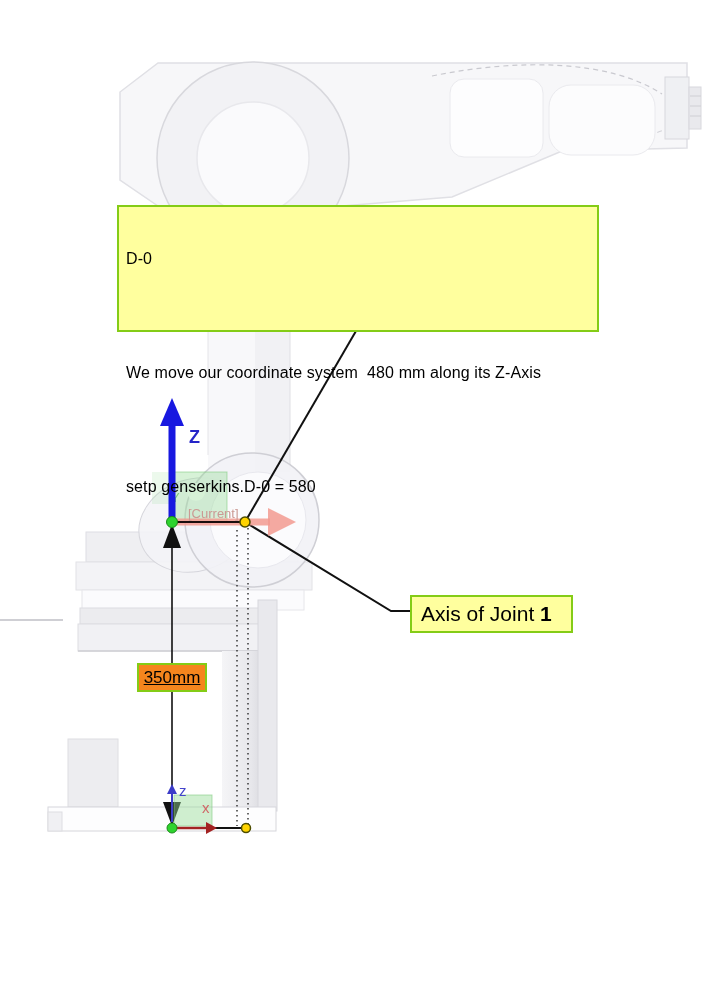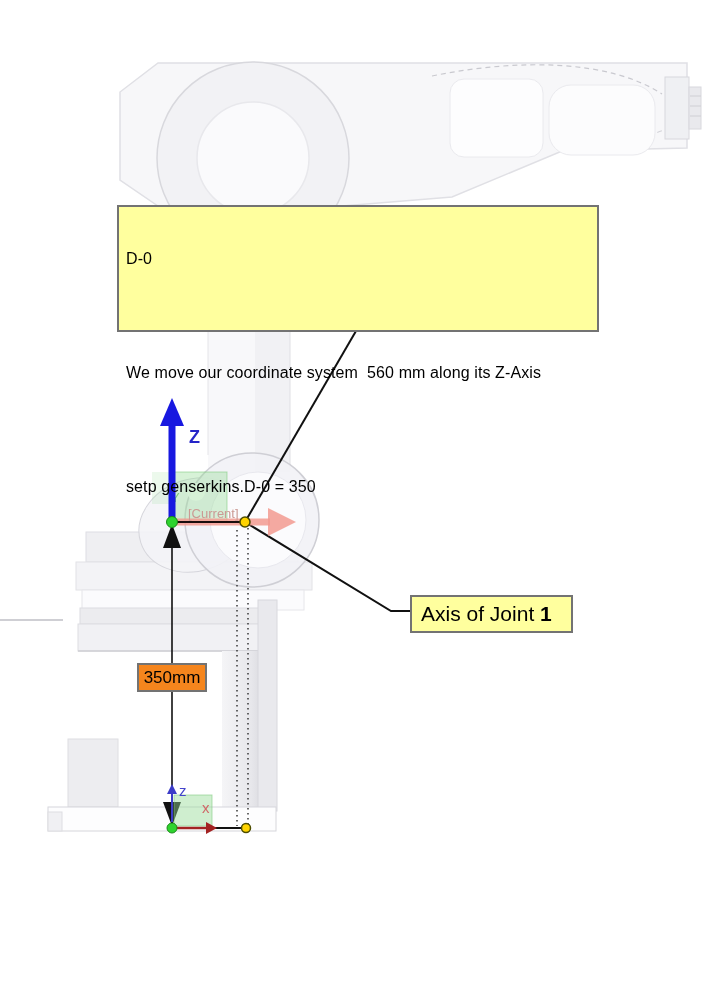--- a/index.html
+++ b/index.html
@@ -1,37 +1,37 @@
 <!DOCTYPE html>
 <html><head>
 <meta charset="utf-8">
 <style>
   html,body{margin:0;padding:0;background:#ffffff;}
   .stage{
     position:relative;width:707px;height:1000px;background:#ffffff;overflow:hidden;
     font-family:"Liberation Sans", sans-serif;color:#000;
   }
   .stage svg{position:absolute;left:0;top:0;}
-  .box{position:absolute;border:2px solid #737373;box-sizing:border-box;}
+  .box{position:absolute;border:2px solid #84cc16;box-sizing:border-box;}
   .note{
     left:117px;top:205px;width:482px;height:127px;
     padding:4px 7px;font-size:16px;line-height:19px;letter-spacing:0.1px;
     white-space:pre;
   }
   .note .sp{height:19px;}
   .callout{
     left:410px;top:595px;width:163px;height:38px;
     font-size:21px;display:flex;align-items:center;padding:0 9px;
     white-space:pre;
     text-align:right;
   }
   .callout b{font-weight:bold;}
   .dim{
     left:137px;top:663px;width:70px;height:29px;
-    font-size:17px;line-height:25px;text-align:center;
+    font-size:17px;line-height:25px;text-align:center;text-decoration:underline;
   }
 </style>
 </head>
 <body>
 
 <div class="stage">
 
   <svg width="707" height="1000" viewBox="0 0 707 1000">
     <defs>
       <linearGradient id="colGrad" x1="0" y1="0" x2="1" y2="0">
@@ -130,23 +130,23 @@
       <polygon points="217,828 206,822 206,834" fill="#a32222"></polygon>
       <text x="202" y="813" font-size="15" fill="#d06868">x</text>
       <circle cx="172" cy="828" r="5" fill="#2ed32e" stroke="#1a8a1a" stroke-width="1"></circle>
       <circle cx="246" cy="828" r="4.5" fill="#ffd400" stroke="#4d4d00" stroke-width="1.5"></circle>
     </g>
   </svg>
 
   <div class="box note" style="background: rgb(255, 255, 158);">
     <div>D-0</div>
     <div class="sp"></div>
-    <div>We move our coordinate system  560 mm along its Z-Axis</div>
+    <div>We move our coordinate system  480 mm along its Z-Axis</div>
     <div class="sp"></div>
-    <div>setp genserkins.D-0 = 350</div>
+    <div>setp genserkins.D-0 = 580</div>
   </div>
 
   <div class="box callout" style="background: rgb(255, 255, 158);">
     <span>Axis of Joint </span><b>1</b>
   </div>
 
   <div class="box dim" style="background: rgb(245, 133, 29);">
     <span>350mm</span>
   </div>
 

